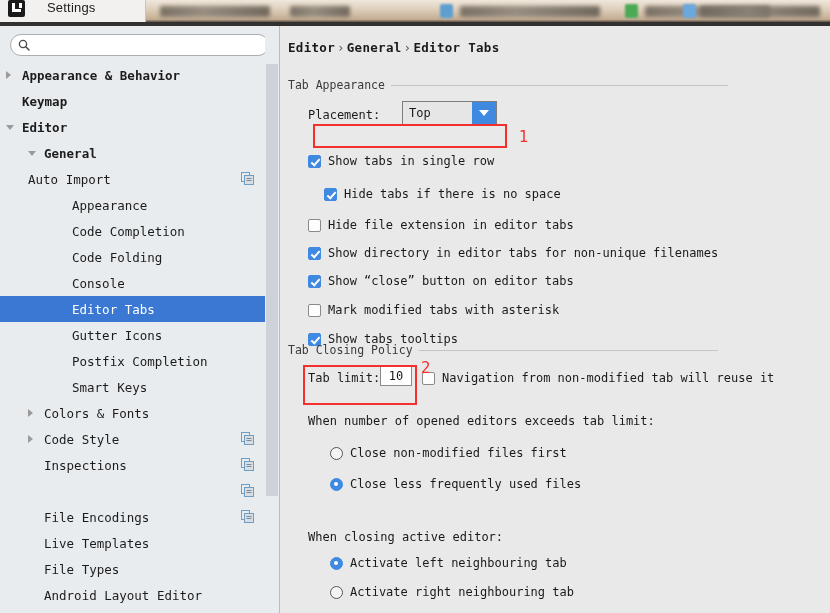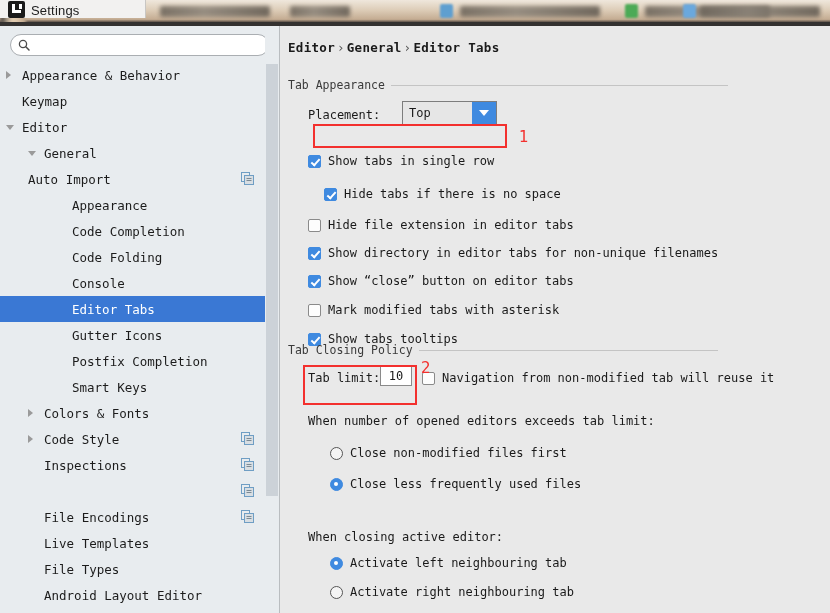--- a/index.html
+++ b/index.html
@@ -45,23 +45,23 @@
                 #e3cdb2 46%, #dcc6aa 66%, #cdb59a 82%, #b9a188 100%);
     filter: blur(1.4px);
   }
   .left-strip-marks { position: absolute; left: 0; top: 0; width: 26px; height: 613px; }
   .lsm {
     position: absolute; background: #4a4038; filter: blur(1.4px); opacity: .8;
   }
 
   
   .titlebar {
-    position: absolute; left: 0; top: 0; width: 146px; height: 18px;
+    position: absolute; left: 0; top: 0; width: 146px; height: 26px;
     background: #f2f1f0;
-    display: flex; align-items: flex-end; gap: 6px;
+    display: flex; align-items: flex-start; gap: 22px;
     padding-left: 8px;
     border-right: 1px solid #c8c6c3;
   }
   .title-icon {
     width: 17px; height: 17px;
     background: #1a1a1a;
     border-radius: 2px;
     position: relative; flex: none;
   }
   .title-icon::before {
@@ -127,21 +127,21 @@
   .tree { position: absolute; left: 0; top: 36px; width: 266px; }
   .tree-row {
     position: relative;
     height: 26px;
     display: flex; align-items: center;
     font-family: "DejaVu Sans Mono", "Liberation Mono", monospace;
     font-size: 12.5px;
     color: #1c1c1c;
     white-space: nowrap;
   }
-  .tree-row.bold { font-weight: normal; }
+  .tree-row.bold { font-weight: bold; }
   .tree-row.selected { background: #3a78d4; color: #ffffff; }
   .arrow {
     position: absolute;
     width: 0; height: 0; flex: none;
   }
   .arrow.right {
     border-left: 5px solid #9a9a9a;
     border-top: 4px solid transparent;
     border-bottom: 4px solid transparent;
   }

